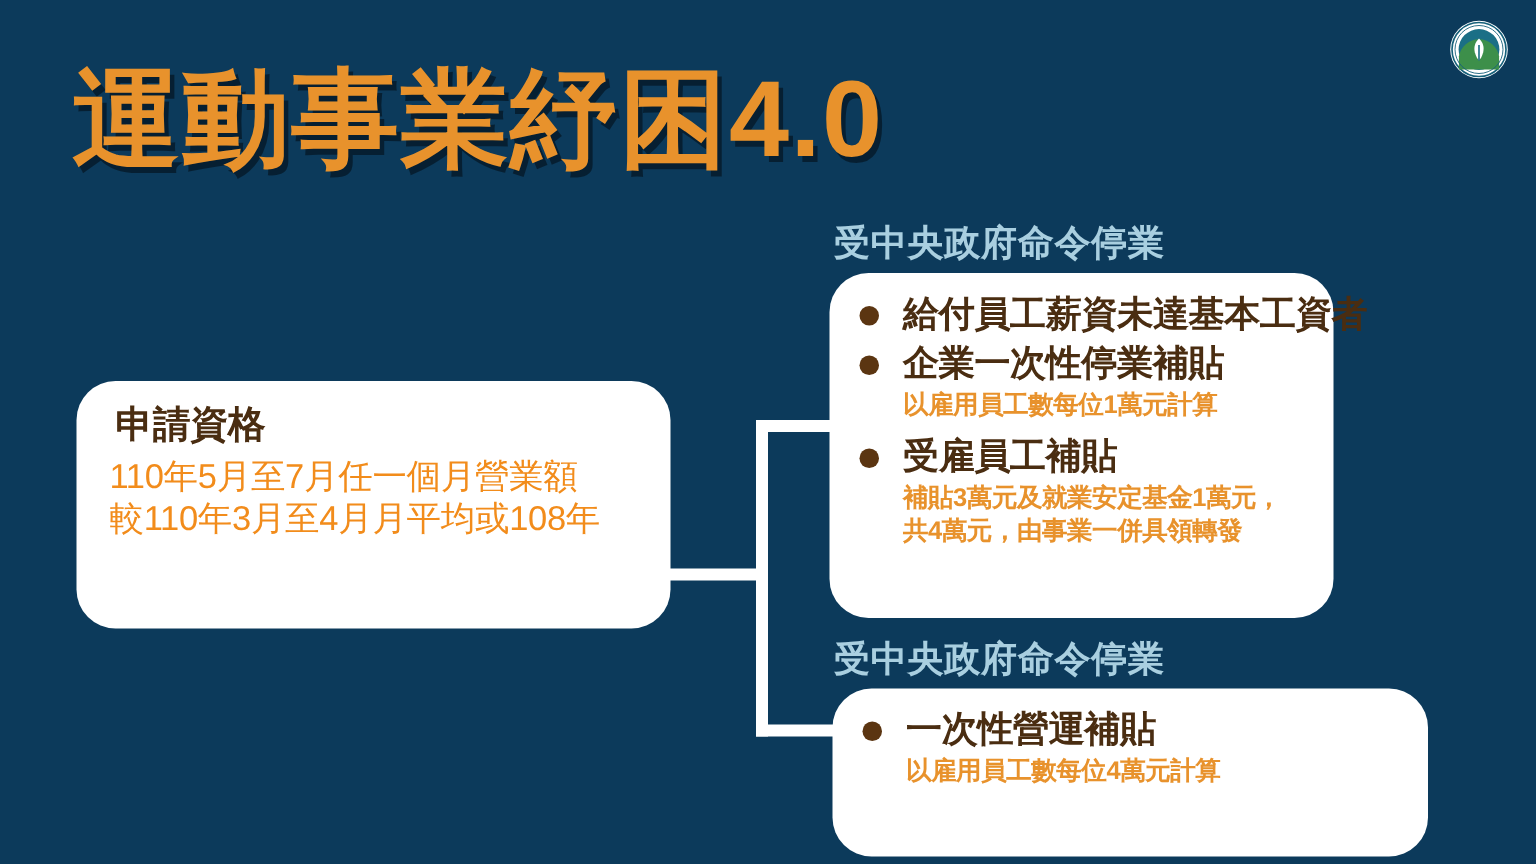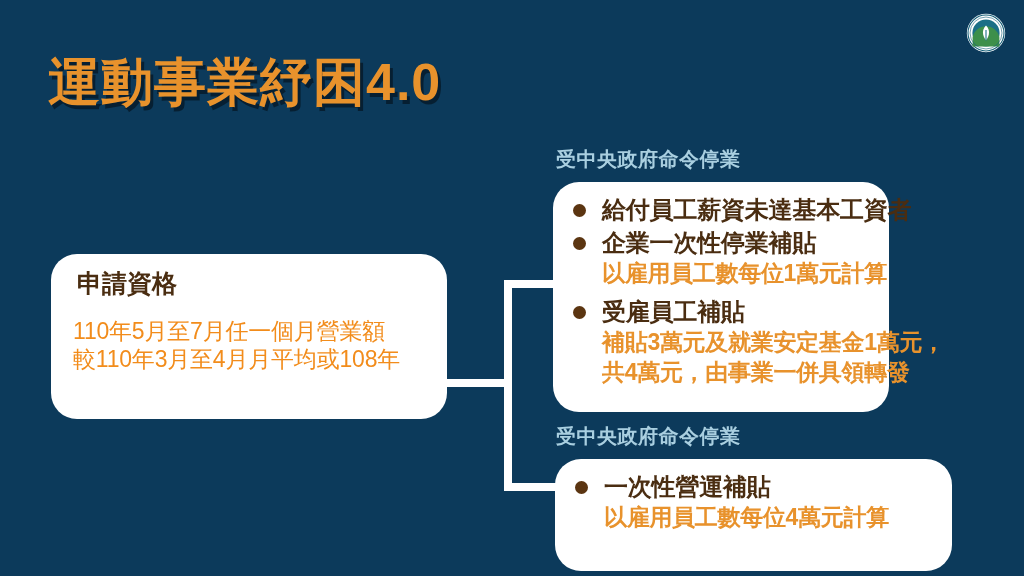--- a/index.html
+++ b/index.html
@@ -22,22 +22,22 @@
     width: 1024px;
     height: 576px;
     background: #0c3a5b;
     overflow: hidden;
   }
 
   
   #title {
     position: absolute;
     left: 48px;
-    top: 56px;
-    font-size: 52px;
+    top: 44px;
+    font-size: 72px;
     font-weight: bold;
     color: #e8922c;
     letter-spacing: 1px;
     line-height: 1;
     white-space: nowrap;
     text-shadow: 3px 4px 0 rgba(0,0,0,0.45);
   }
 
   
   #emblem {
@@ -97,28 +97,28 @@
     font-size: 25px;
     font-weight: bold;
     color: #4a2d11;
     line-height: 1.25;
     margin-left: 4px;
   }
   #eligibility-body {
     font-size: 23px;
     color: #f28c1b;
     line-height: 1.22;
-    margin-top: 18px;
+    margin-top: 4px;
     letter-spacing: -0.2px;
   }
 
   
   .section-label {
     position: absolute;
-    font-size: 20px;
+    font-size: 24px;
     font-weight: bold;
     color: #a9cfe0;
     letter-spacing: 0.5px;
     white-space: nowrap;
   }
   #label-mandated {
     left: 556px;
     top: 146px;
   }
   #label-not-mandated {
@@ -162,21 +162,21 @@
   }
   .bullet-title {
     font-size: 24px;
     font-weight: bold;
     color: #4a2d11;
     line-height: 1.3;
     letter-spacing: -0.2px;
     white-space: nowrap;
   }
   .bullet-sub {
-    font-size: 23px;
+    font-size: 17px;
     font-weight: bold;
     color: #e8922c;
     line-height: 1.25;
     letter-spacing: -0.3px;
     margin-top: 1px;
     white-space: nowrap;
   }
   .spacer-6 { height: 6px; }
 </style>
 </head>

